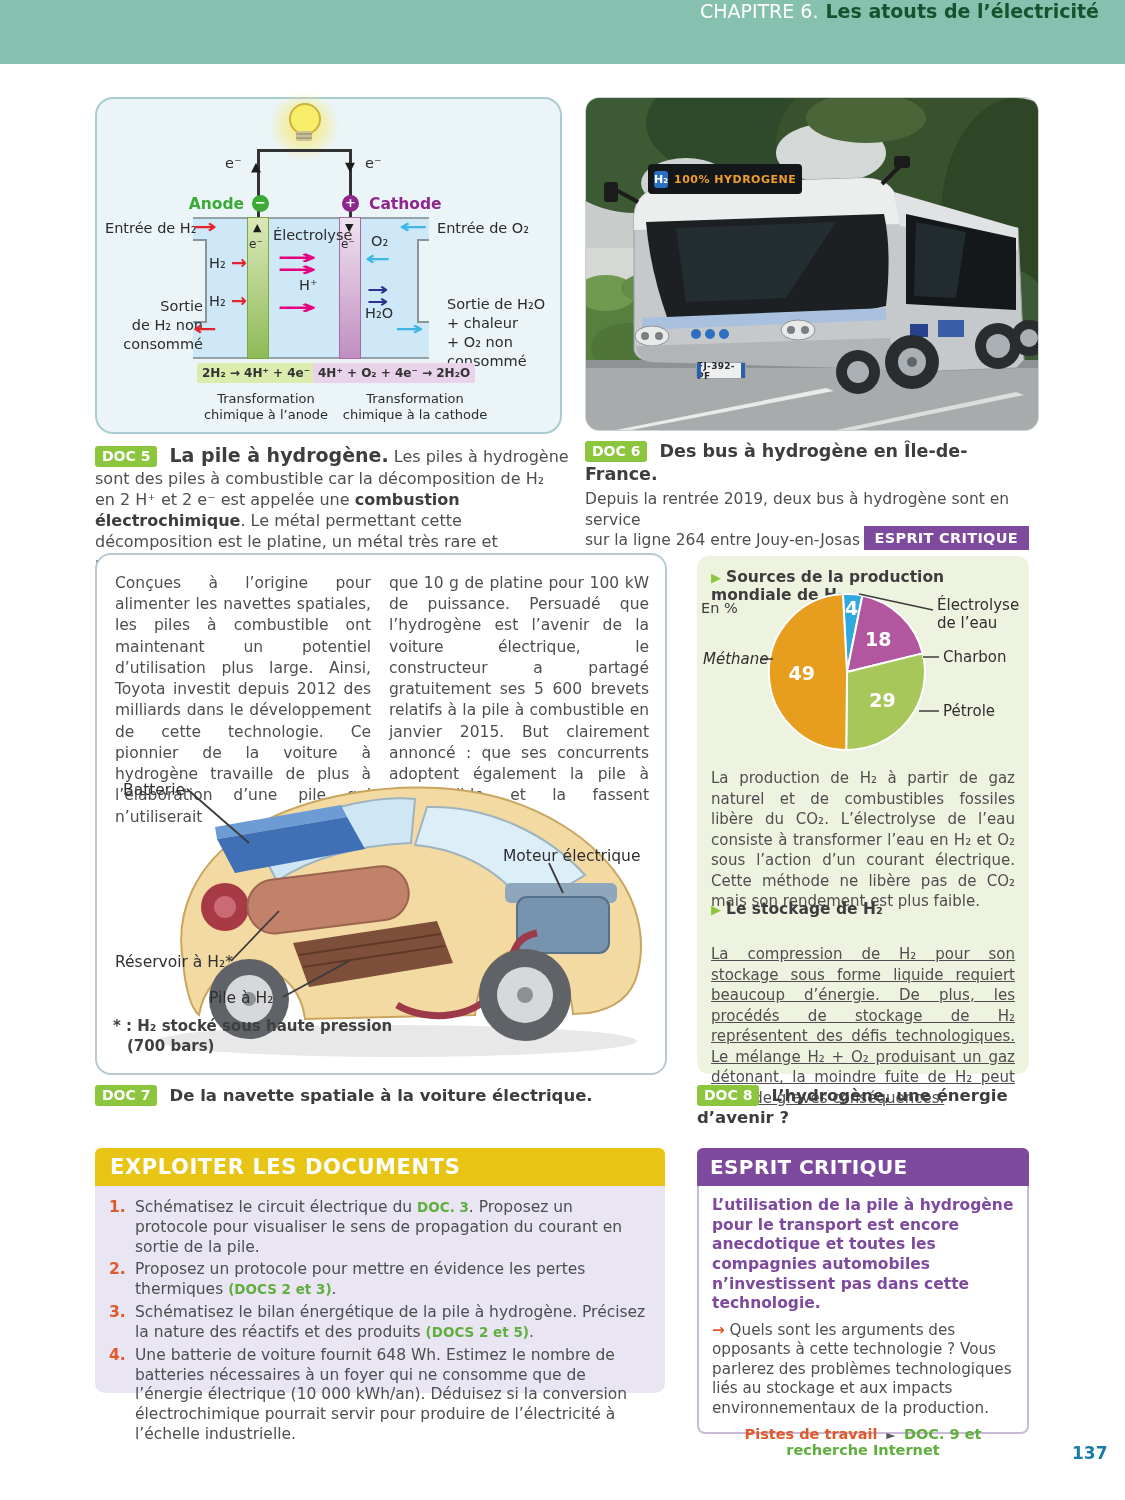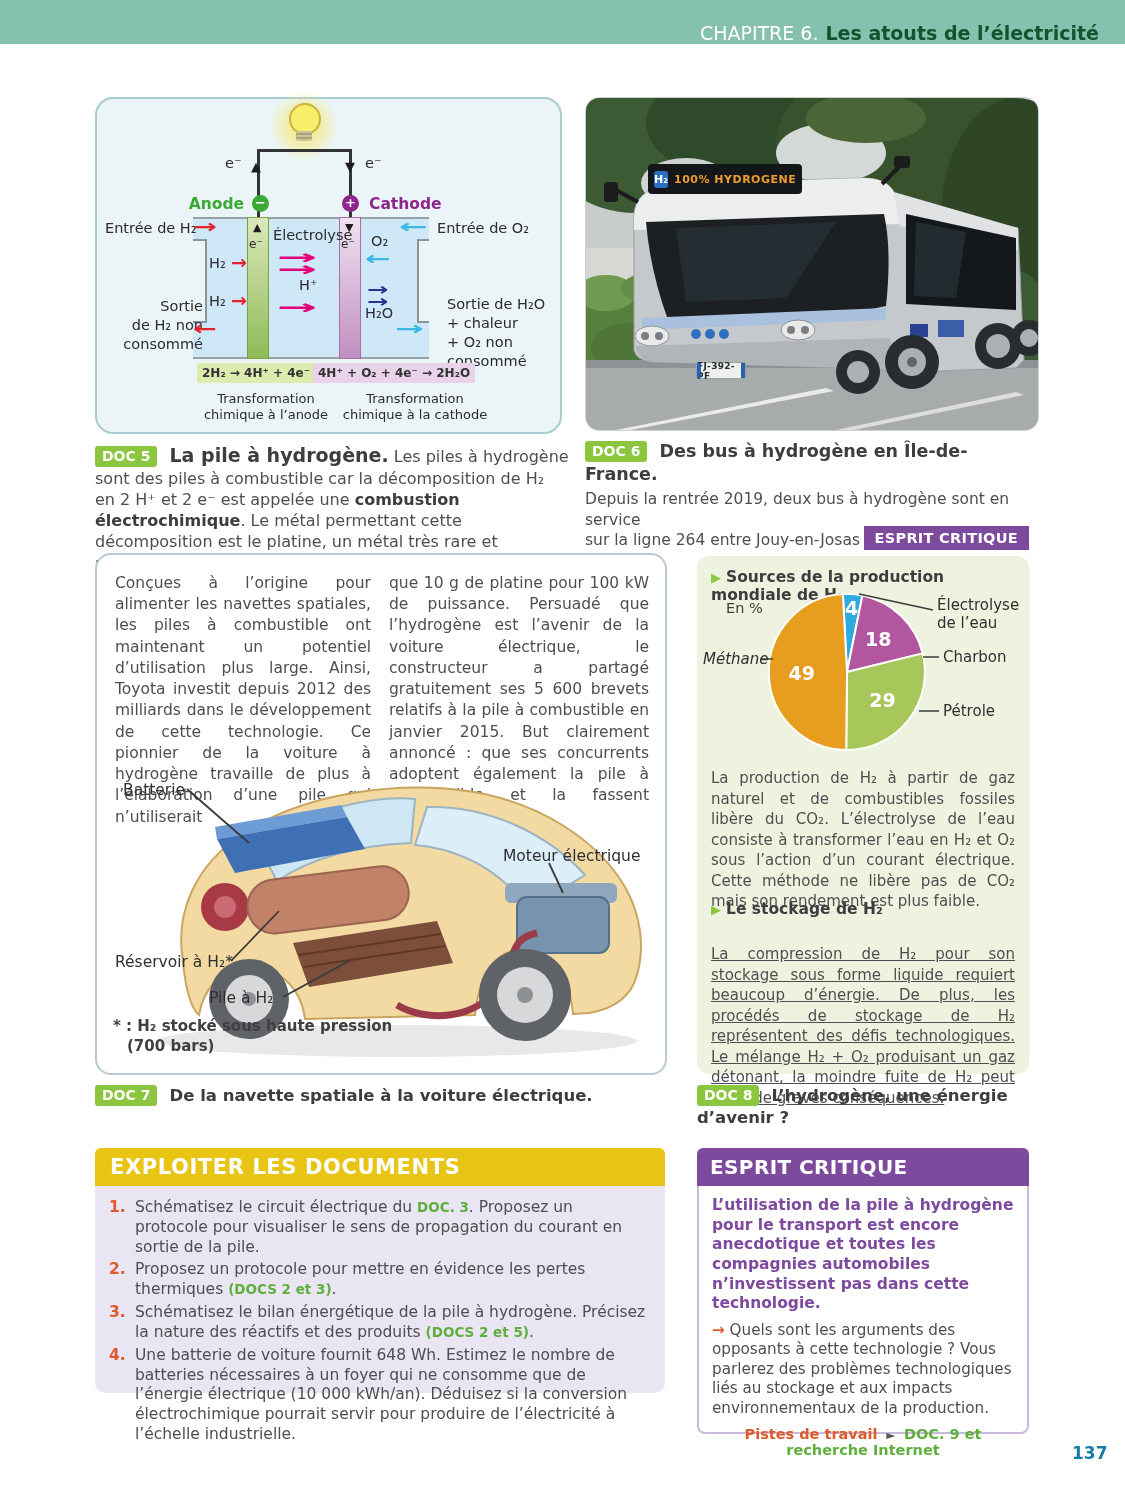--- a/index.html
+++ b/index.html
@@ -1,21 +1,21 @@
 <!DOCTYPE html>
 <html lang="fr"><head>
 <meta charset="utf-8">
 <style>
   html,body{margin:0;padding:0;background:#ffffff;}
   body{font-family:"DejaVu Sans","Liberation Sans",sans-serif;color:#4e4e50;}
   #page{position:relative;width:1125px;height:1500px;background:#fff;overflow:hidden;}
 
   
-  .header-bar{position:absolute;left:0;top:0;width:1125px;height:44px;background:#85c1ae;
-    display:flex;align-items:flex-end;justify-content:flex-end;padding-right:26px;box-sizing:border-box;}
+  .header-bar{position:absolute;left:0;top:0;width:1125px;height:64px;background:#85c1ae;
+    display:flex;align-items:flex-start;justify-content:flex-end;padding-right:26px;box-sizing:border-box;}
   .header-bar .chap{color:#fff;font-size:19px;font-weight:400;margin-right:7px;}
   .header-bar .chap-title{color:#14532d;font-size:19px;font-weight:700;}
 
   
   .doc-badge{display:inline-block;background:#8cc63f;color:#fff;font-weight:700;font-size:14px;
     padding:1px 7px 2px;border-radius:3px;margin-right:7px;vertical-align:1px;}
   .cap-title{font-weight:700;color:#3d3d3f;font-size:16.5px;}
   .cap-body{color:#4e4e50;font-size:15.5px;}
   .pre{white-space:pre-line;margin-left:14px;}
   .caption-p{margin:0;line-height:1.32;}
@@ -73,21 +73,21 @@
   .car-label{position:absolute;font-size:15.5px;color:#2f2f31;white-space:nowrap;}
   .footnote{position:absolute;left:16px;top:462px;font-size:15px;font-weight:700;color:#3f3f41;line-height:1.3;}
   .doc7-cap{position:absolute;left:95px;top:1085px;width:572px;}
   .doc8-cap{position:absolute;left:697px;top:1085px;width:340px;}
 
   
   .doc8-box{position:absolute;left:697px;top:556px;width:332px;height:518px;background:#eef3df;
     border-radius:12px;box-sizing:border-box;}
   .d8-title{position:absolute;left:14px;top:12px;width:310px;font-size:15.5px;font-weight:700;color:#3d3d3f;margin:0;}
   .bullet{color:#8cc63f;font-size:13px;margin-right:5px;}
-  .d8-unit{position:absolute;left:29px;top:44px;font-size:14.5px;color:#3d3d3f;}
+  .d8-unit{position:absolute;left:4px;top:44px;font-size:14.5px;color:#3d3d3f;}
   .legend{position:absolute;font-size:15px;color:#2f2f31;line-height:1.2;}
   .d8-para{position:absolute;left:14px;width:304px;font-size:15px;line-height:1.37;text-align:justify;color:#4e4e50;margin:0;}
   .d8-sub{position:absolute;left:14px;top:344px;font-size:15.5px;font-weight:700;color:#3d3d3f;margin:0;}
 
   
   .expl-header{position:absolute;left:95px;top:1148px;width:570px;height:38px;background:#e8c414;
     border-radius:6px 6px 0 0;color:#fff;font-weight:700;font-size:21px;letter-spacing:.6px;
     line-height:38px;padding-left:15px;box-sizing:border-box;}
   .expl-panel{position:absolute;left:95px;top:1186px;width:570px;height:207px;background:#e9e5f2;
     border-radius:0 0 10px 10px;box-sizing:border-box;padding:12px 18px 0 14px;}

